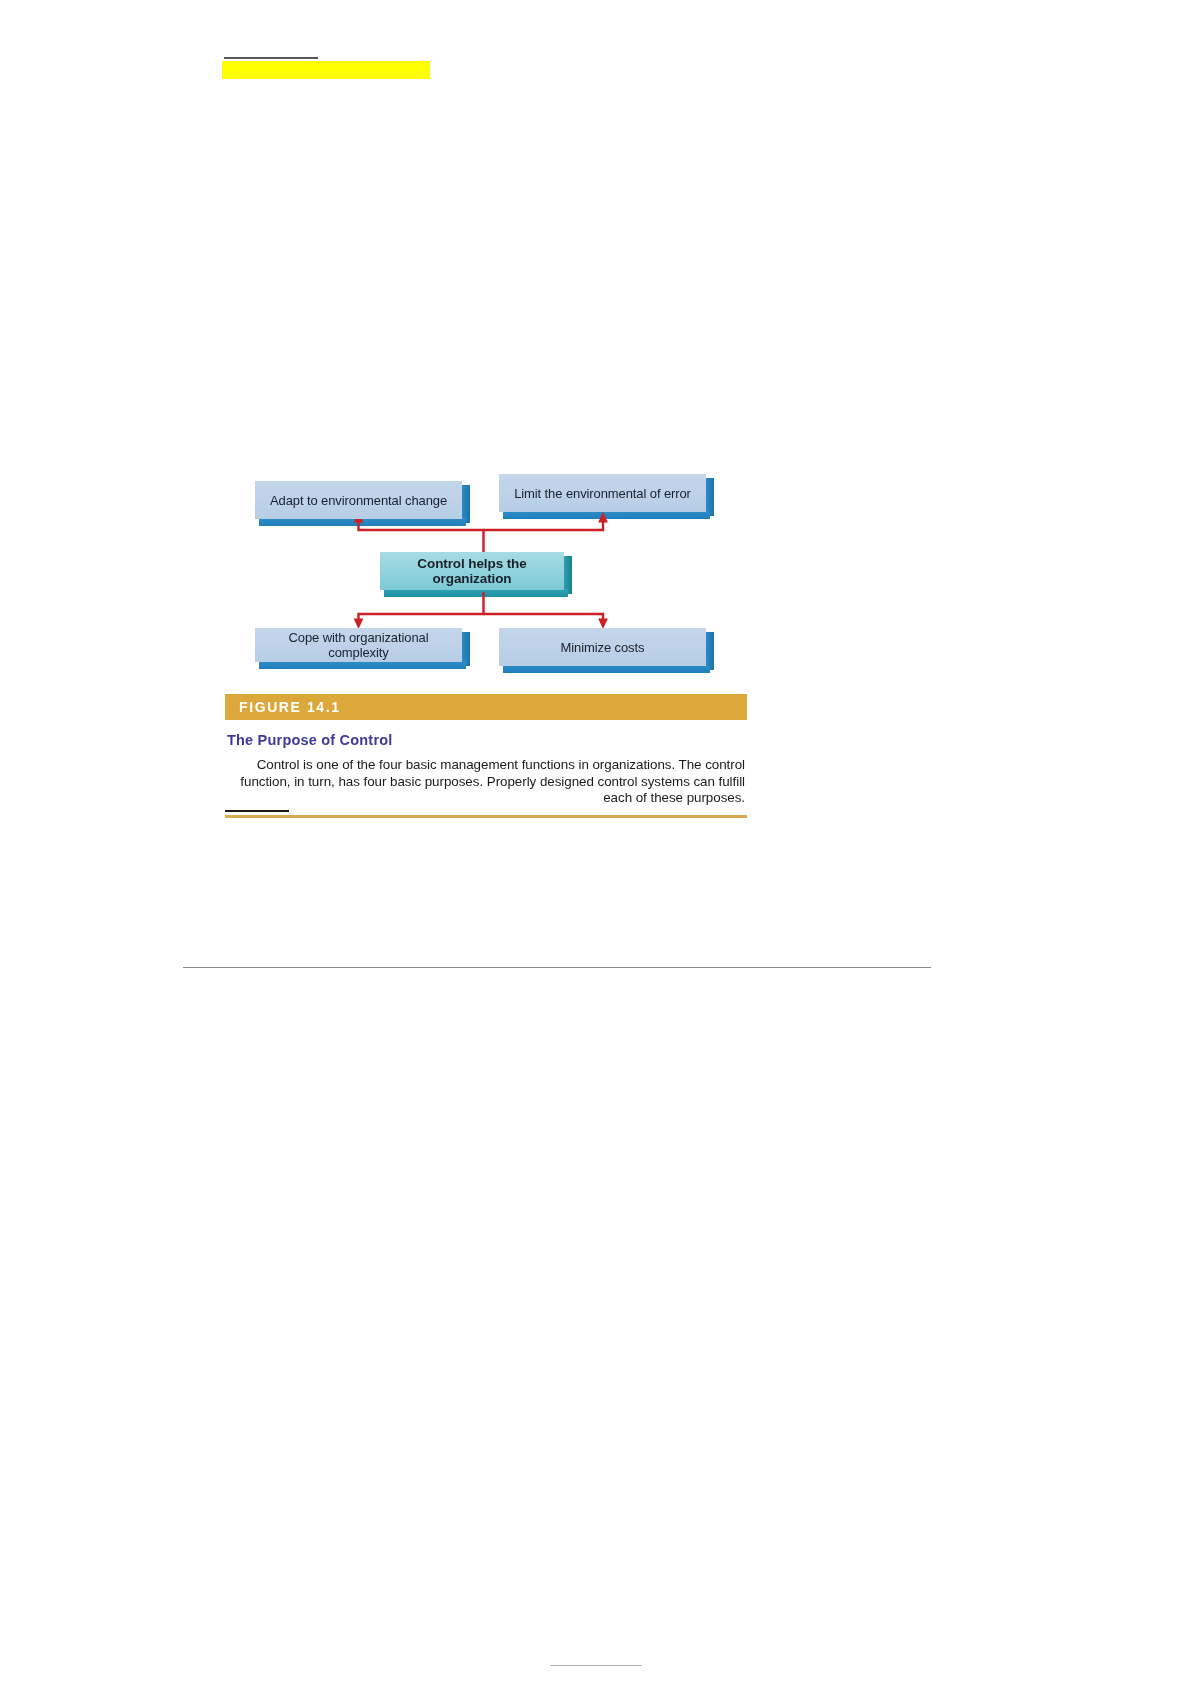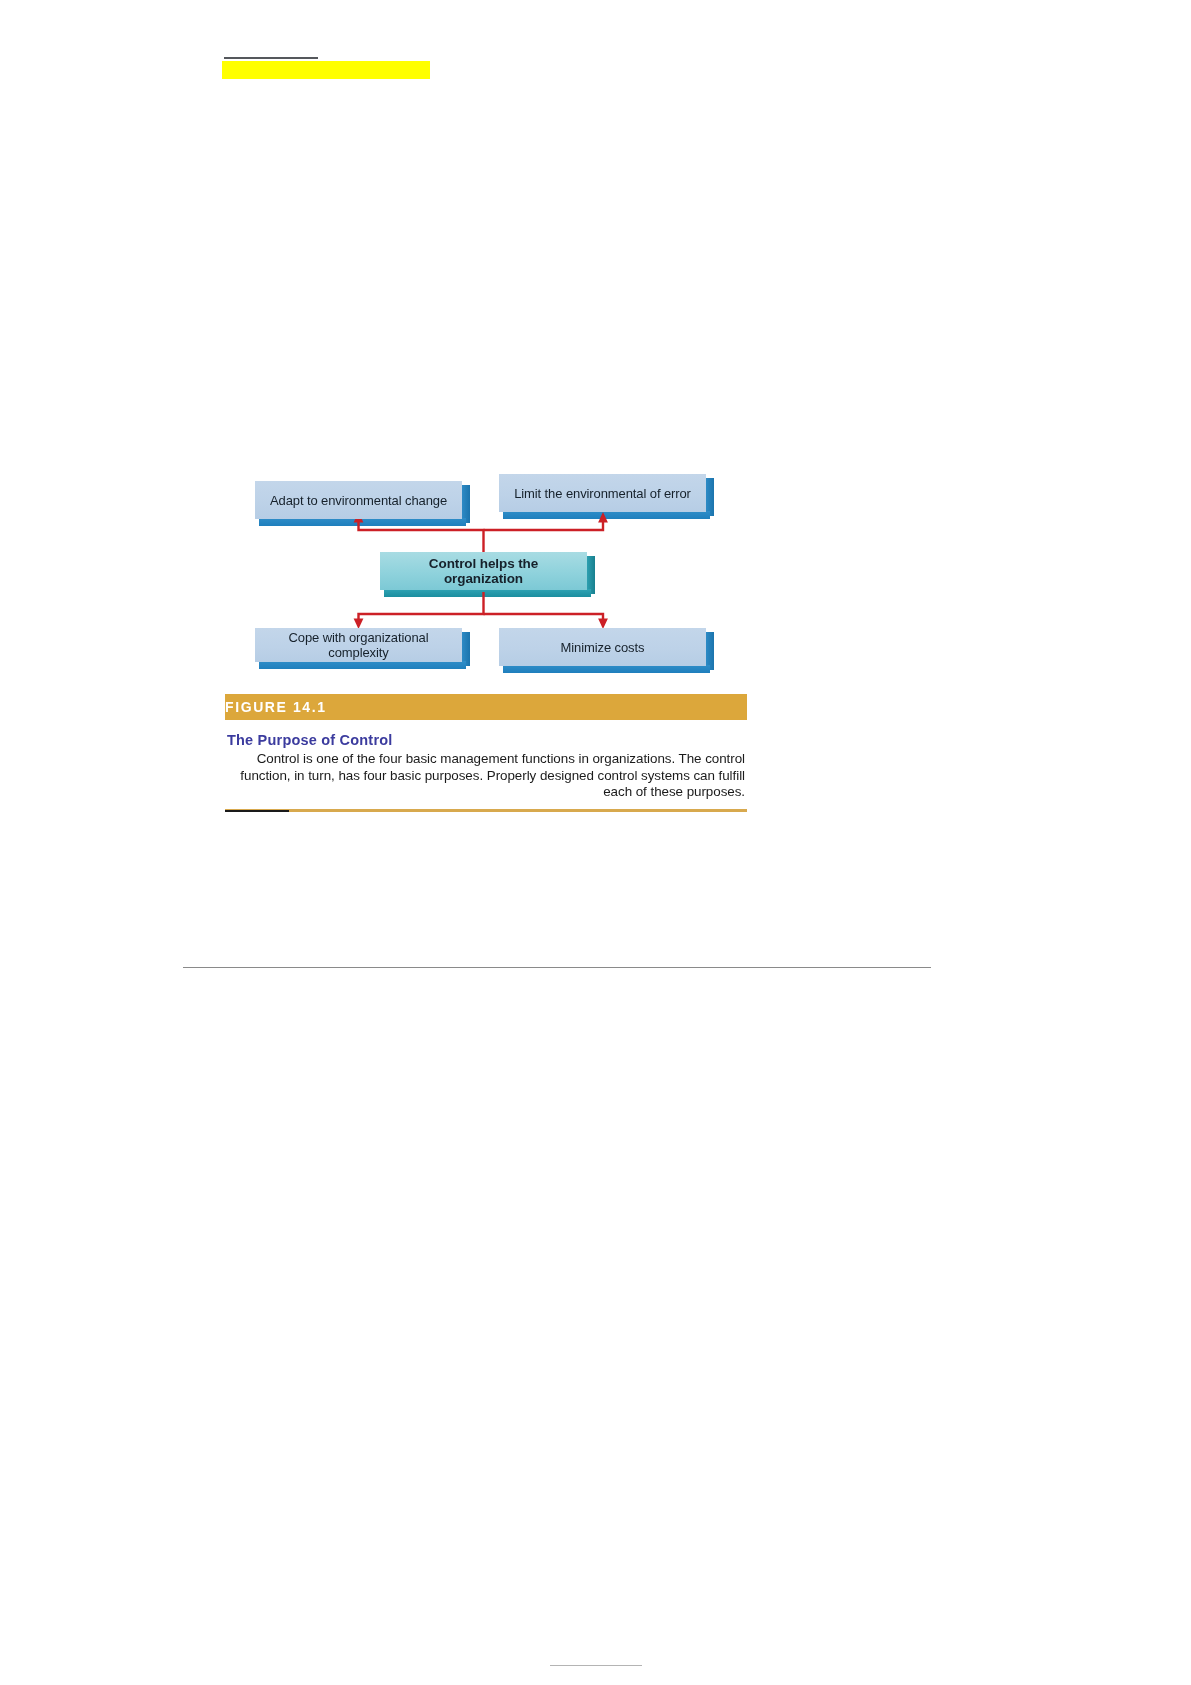--- a/index.html
+++ b/index.html
@@ -109,59 +109,60 @@
   }
   .node.teal .edge-bottom {
     background: linear-gradient(180deg, #2fa3b4 0%, #1b8e9f 100%);
   }
   .node.teal .edge-right {
     background: linear-gradient(90deg, #2fa3b4 0%, #18808f 100%);
   }
 
   #node-adapt       { left: 30px;  top: 12px;  width: 207px; height: 38px; font-size: 13px; margin-top: 7px; }
   #node-limit       { left: 274px; top: 12px; width: 207px; height: 38px; font-size: 13px; }
-  #node-center      { left: 155px; top: 90px; width: 207px; height: 38px; font-size: 13.5px; }
+  #node-center      { left: 155px; top: 90px; width: 184px; height: 38px; font-size: 13.5px; }
   #node-cope        { left: 30px;  top: 166px; width: 207px; height: 34px; font-size: 13px; }
   #node-minimize    { left: 274px; top: 166px; width: 207px; height: 38px; font-size: 13px; padding-left: 29px; }
 
   #connectors {
     position: absolute;
     left: 0;
     top: 0;
     width: 522px;
     height: 220px;
     z-index: 2;
     pointer-events: none;
   }
 
   
   #figure-banner {
     margin-top: 12px;
     height: 26px;
     background: #dca73b;
     display: flex;
     align-items: center;
+    padding-left: 14px;
     box-sizing: border-box;
   }
   #figure-banner-label {
     color: #ffffff;
     font-weight: bold;
     font-size: 14px;
     letter-spacing: 1.6px;
   }
   #figure-caption-body {
     padding: 12px 2px 8px 2px;
     border-bottom: 3px solid #d8a94e;
   }
   #caption-title {
     color: #3b3b9e;
     font-weight: bold;
     font-size: 14.5px;
     letter-spacing: 0.2px;
-    margin-bottom: 3px;
+    margin-bottom: 9px;
   }
   #caption-text {
     color: #1b1b1b;
     font-size: 13.4px;
     line-height: 16.5px;
     letter-spacing: -0.05px;
     max-width: 520px;
     text-align: right;
   }
 

